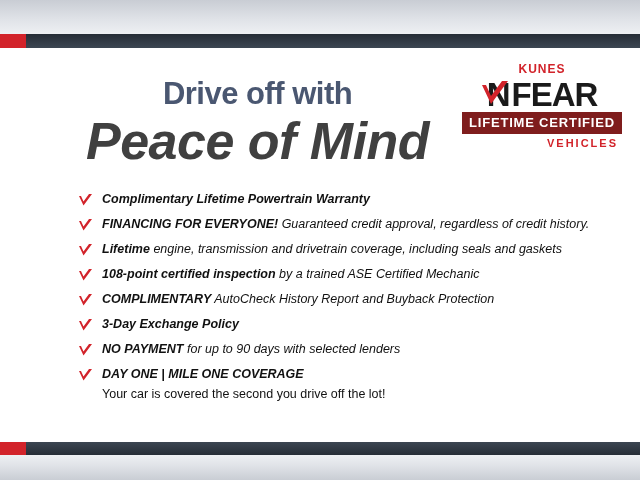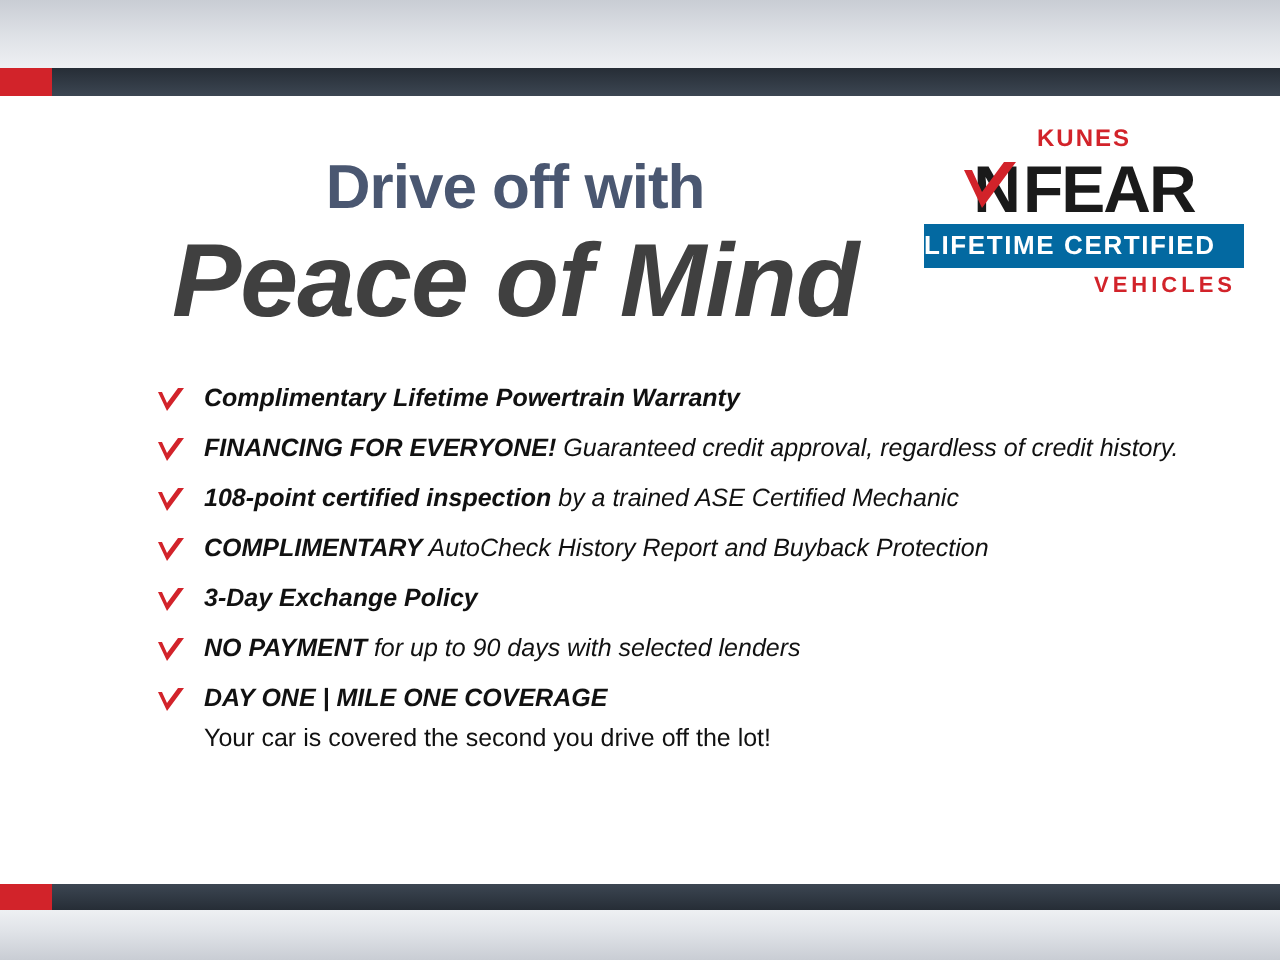--- a/index.html
+++ b/index.html
@@ -153,25 +153,26 @@
   }
   .logo-fear {
     font-size: 33px;
     font-weight: bold;
     color: #1a1a1a;
     line-height: 1;
     letter-spacing: -1px;
     margin-left: 2px;
   }
   .logo-bar {
-    background: #0369a1;
+    background: #7f1d1d;
     color: #ffffff;
     font-size: 13px;
     font-weight: bold;
     letter-spacing: 0.8px;
+    text-align: center;
     padding: 3px 0 4px 0;
     margin-top: 1px;
   }
   .logo-vehicles {
     font-size: 11px;
     font-weight: bold;
     color: #d2232a;
     letter-spacing: 2px;
     text-align: right;
     margin-top: 3px;
@@ -257,20 +258,28 @@
 
     <div class="item">
       <svg class="check" viewBox="0 0 30 30">
         <path d="M2 6 L11 25 L28 2 L22 2 L11 17 L6 6 Z" fill="#d2232a"></path>
       </svg>
       <div class="item-text">
         <b>FINANCING FOR EVERYONE!</b><span> Guaranteed credit approval, regardless of credit history.</span>
       </div>
     </div>
 
+    <div class="item">
+      <svg class="check" viewBox="0 0 30 30">
+        <path d="M2 6 L11 25 L28 2 L22 2 L11 17 L6 6 Z" fill="#d2232a"></path>
+      </svg>
+      <div class="item-text">
+        <b>Lifetime</b><span> engine, transmission and drivetrain coverage, including seals and gaskets</span>
+      </div>
+    </div>
 
 
     <div class="item">
       <svg class="check" viewBox="0 0 30 30">
         <path d="M2 6 L11 25 L28 2 L22 2 L11 17 L6 6 Z" fill="#d2232a"></path>
       </svg>
       <div class="item-text">
         <b>108-point certified inspection</b><span> by a trained ASE Certified Mechanic</span>
       </div>
     </div>

